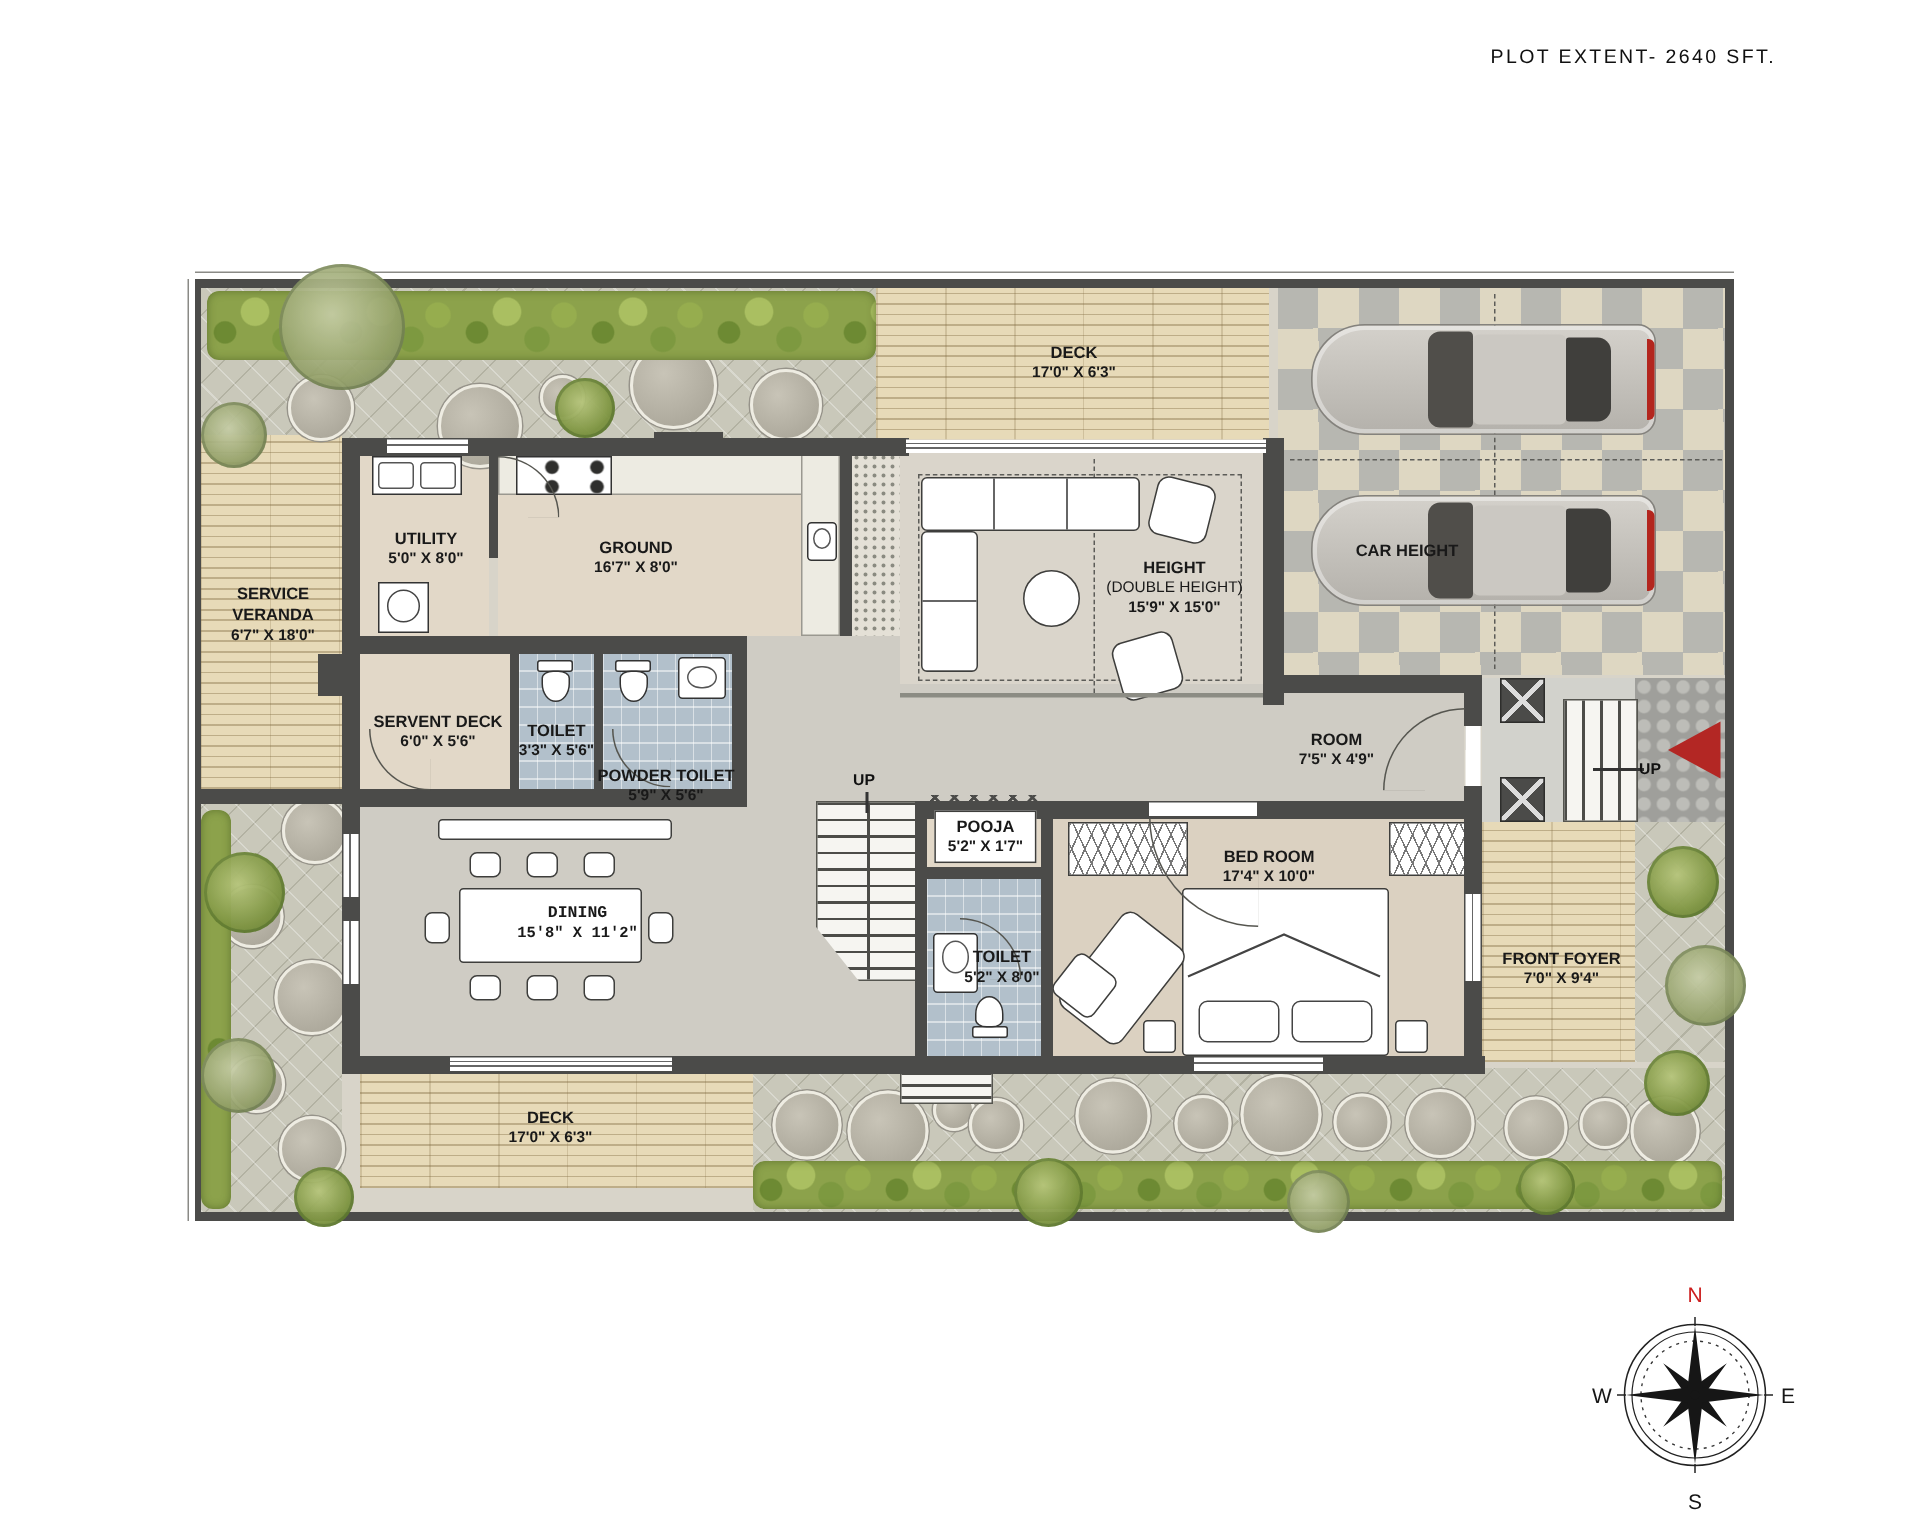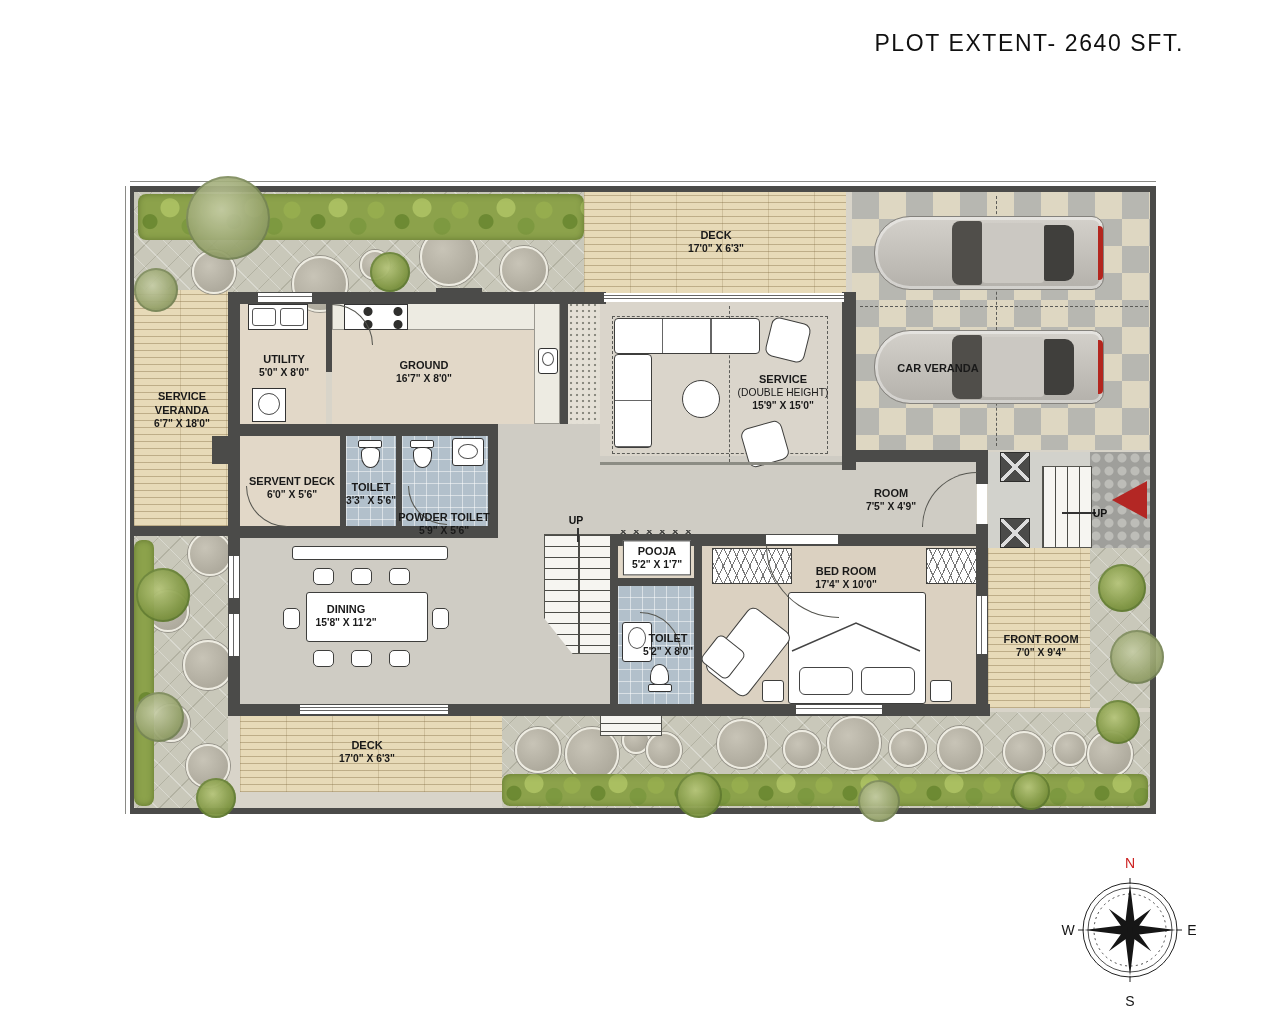--- a/index.html
+++ b/index.html
@@ -110,21 +110,21 @@
   .car .tail{position:absolute;right:1px;top:14%;width:5px;height:72%;background:#b3261e;border-radius:0 4px 4px 0;}
   
   .lbl{position:absolute;transform:translate(-50%,-50%);text-align:center;color:#191919;
        font-weight:700;font-size:11px;line-height:1.28;white-space:nowrap;z-index:32;}
   .lbl .dims{font-size:10.3px;}
   .plaque{background:#fff;border:1.6px solid #3e3e3c;padding:3px 8px;}
   .uplbl{position:absolute;transform:translate(-50%,-50%);font-weight:700;font-size:10.5px;color:#111;z-index:32;}
   .arrow-left{position:absolute;width:0;height:0;border-top:19px solid transparent;
               border-bottom:19px solid transparent;border-right:35px solid #b32724;z-index:30;}
   .upline{position:absolute;background:#333;z-index:29;}
-  .header-text{position:absolute;font-size:23px;letter-spacing:1.6px;font-weight:500;color:#101010;z-index:40;}
+  .header-text{position:absolute;font-size:13px;letter-spacing:1.6px;font-weight:500;color:#101010;z-index:40;}
   .floor-title{position:absolute;text-align:center;font-size:23px;letter-spacing:2.5px;font-weight:600;color:#1c1c1c;z-index:40;}
   .compass{position:absolute;z-index:40;}
   .compass text{font-family:"Liberation Sans",sans-serif;font-size:14px;font-weight:500;}
 </style>
 </head>
 <body>
 
 <div class="canvas">
 
   <div class="header-text" style="right:96px;top:30px;">PLOT EXTENT- 2640 SFT.</div>
@@ -335,36 +335,36 @@
       <div class="roof"></div>
       <div class="rear"></div>
       <div class="tail"></div>
   </div>
 
   <div class="lbl" style="left:716px;top:242px;">
     <div>DECK</div>
     <div class="dims">17'0" X 6'3"</div>
   </div>
   <div class="lbl" style="left:938px;top:368px;">
-    <div>CAR VERANDA</div>
+    <div>CAR HEIGHT</div>
   </div>
   <div class="lbl" style="left:182px;top:410px;white-space:normal;width:88px;">
     <div>SERVICE VERANDA</div>
     <div class="dims">6'7" X 18'0"</div>
   </div>
   <div class="lbl" style="left:284px;top:366px;">
     <div>UTILITY</div>
     <div class="dims">5'0" X 8'0"</div>
   </div>
   <div class="lbl" style="left:424px;top:372px;">
     <div>GROUND</div>
     <div class="dims">16'7" X 8'0"</div>
   </div>
   <div class="lbl" style="left:783px;top:392px;">
-    <div>SERVICE</div>
+    <div>HEIGHT</div>
     <div class="dims" style="font-weight:500;">(DOUBLE HEIGHT)</div>
     <div class="dims">15'9" X 15'0"</div>
   </div>
   <div class="lbl" style="left:292px;top:488px;">
     <div>SERVENT DECK</div>
     <div class="dims">6'0" X 5'6"</div>
   </div>
   <div class="lbl" style="left:371px;top:494px;">
     <div>TOILET</div>
     <div class="dims">3'3" X 5'6"</div>
@@ -374,34 +374,34 @@
     <div class="dims">5'9" X 5'6"</div>
   </div>
   <div class="lbl" style="left:891px;top:500px;">
     <div>ROOM</div>
     <div class="dims">7'5" X 4'9"</div>
   </div>
   <div class="lbl plaque" style="left:657px;top:558px;">
     <div>POOJA</div>
     <div class="dims">5'2" X 1'7"</div>
   </div>
-  <div class="lbl" style="left:346px;top:616px;">
+  <div class="lbl" style="left:385px;top:616px;font-family:Liberation Mono, monospace;">
     <div>DINING</div>
     <div class="dims">15'8" X 11'2"</div>
   </div>
   <div class="lbl" style="left:668px;top:645px;">
     <div>TOILET</div>
     <div class="dims">5'2" X 8'0"</div>
   </div>
   <div class="lbl" style="left:846px;top:578px;">
     <div>BED ROOM</div>
     <div class="dims">17'4" X 10'0"</div>
   </div>
   <div class="lbl" style="left:1041px;top:646px;">
-    <div>FRONT ROOM</div>
+    <div>FRONT FOYER</div>
     <div class="dims">7'0" X 9'4"</div>
   </div>
   <div class="lbl" style="left:367px;top:752px;">
     <div>DECK</div>
     <div class="dims">17'0" X 6'3"</div>
   </div>
 
   <svg class="compass" style="left:1058px;top:846px;" width="144" height="166" viewBox="0 0 144 166">
     <g transform="translate(72,84)">
       <circle r="47" fill="none" stroke="#222" stroke-width="1"></circle>

